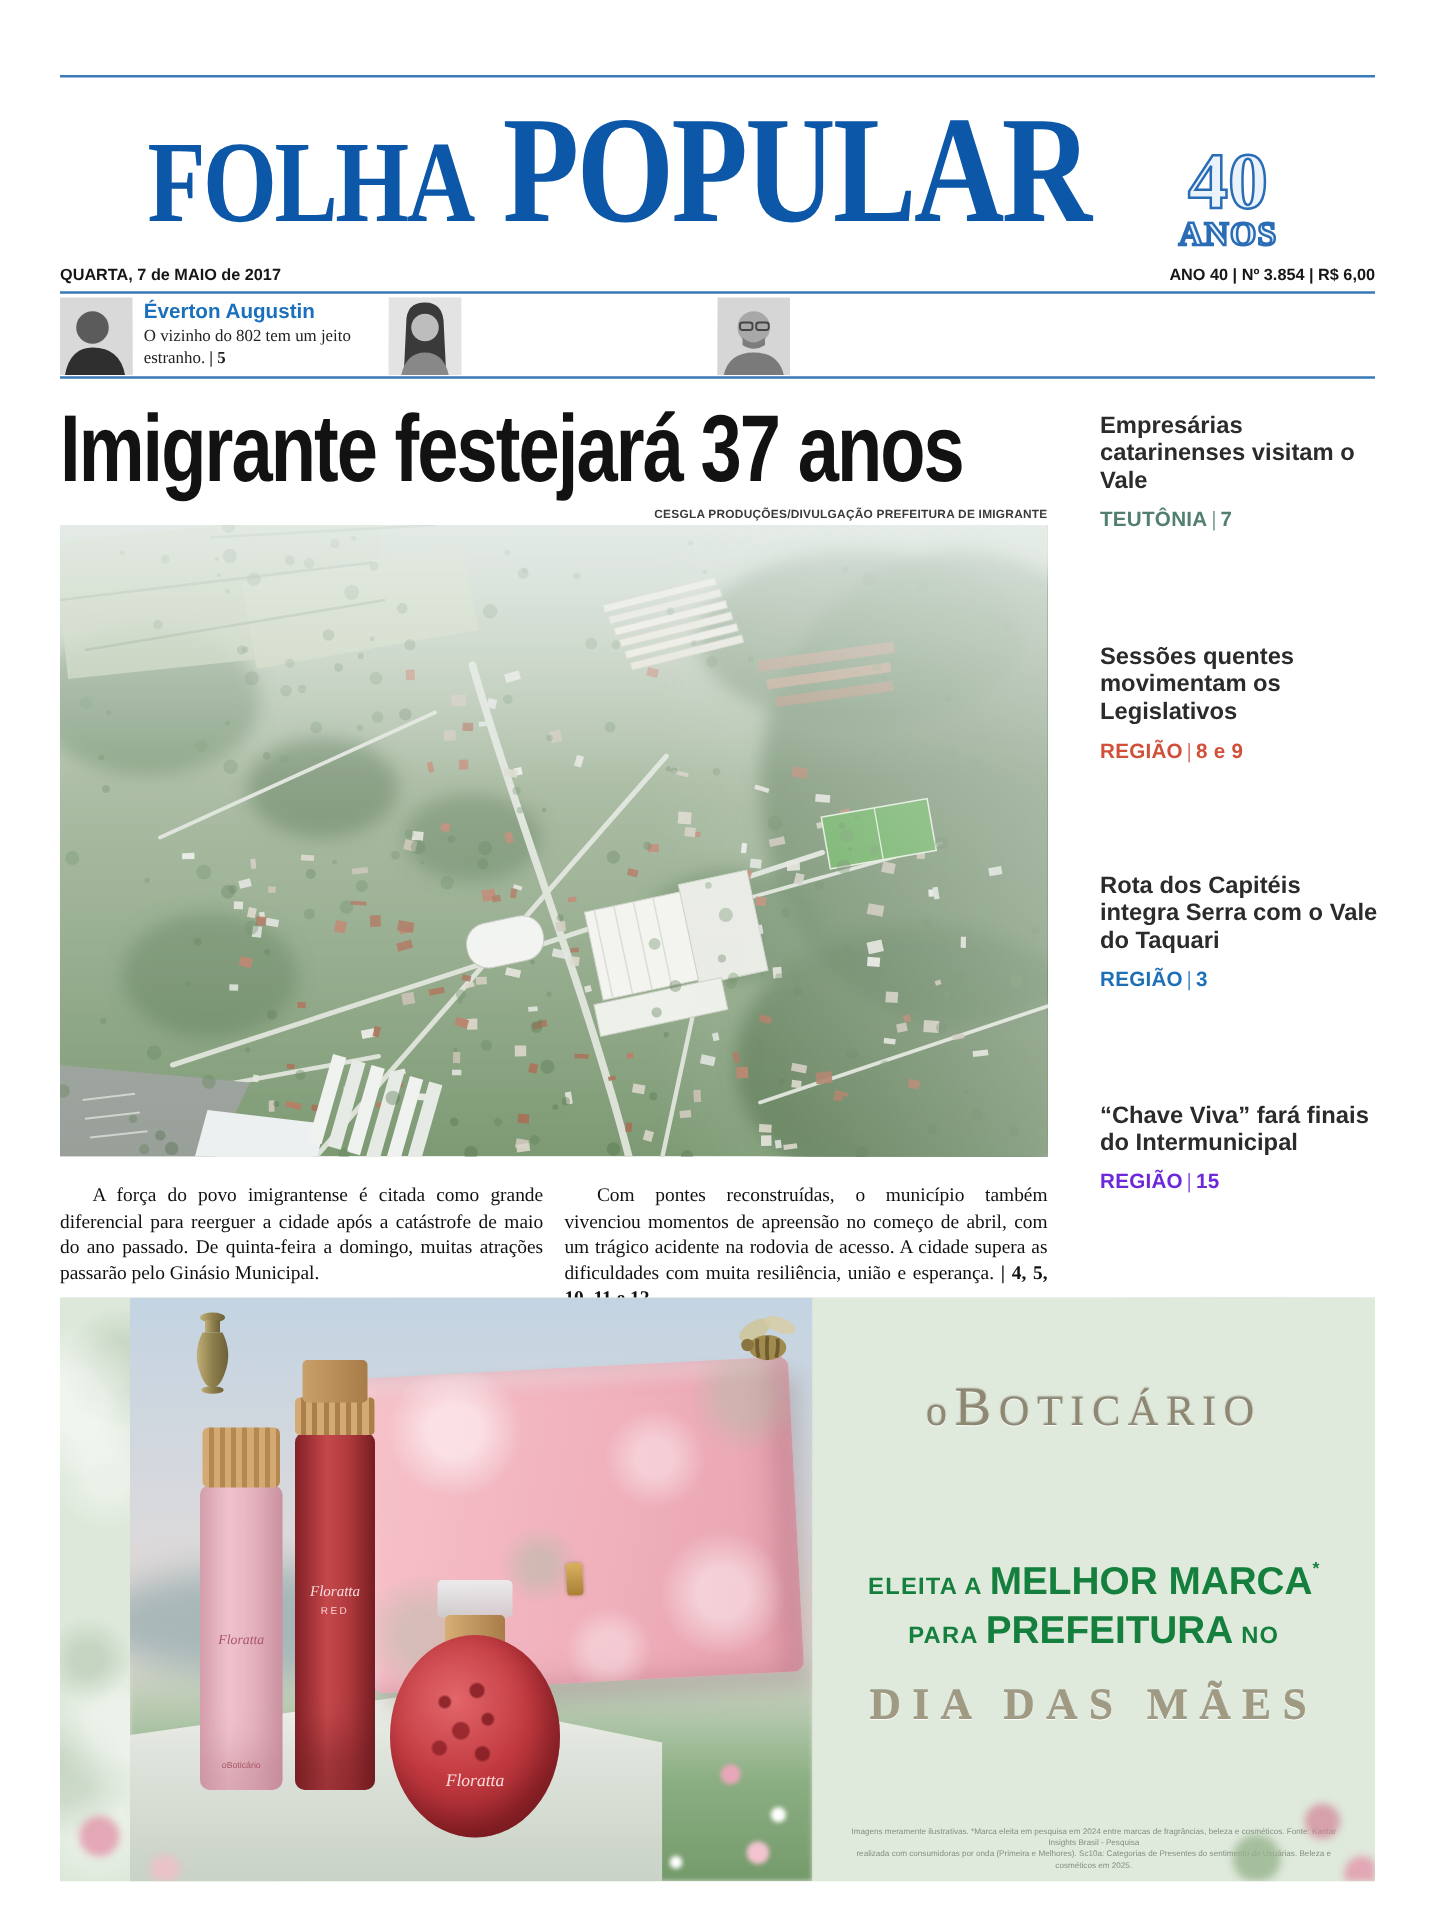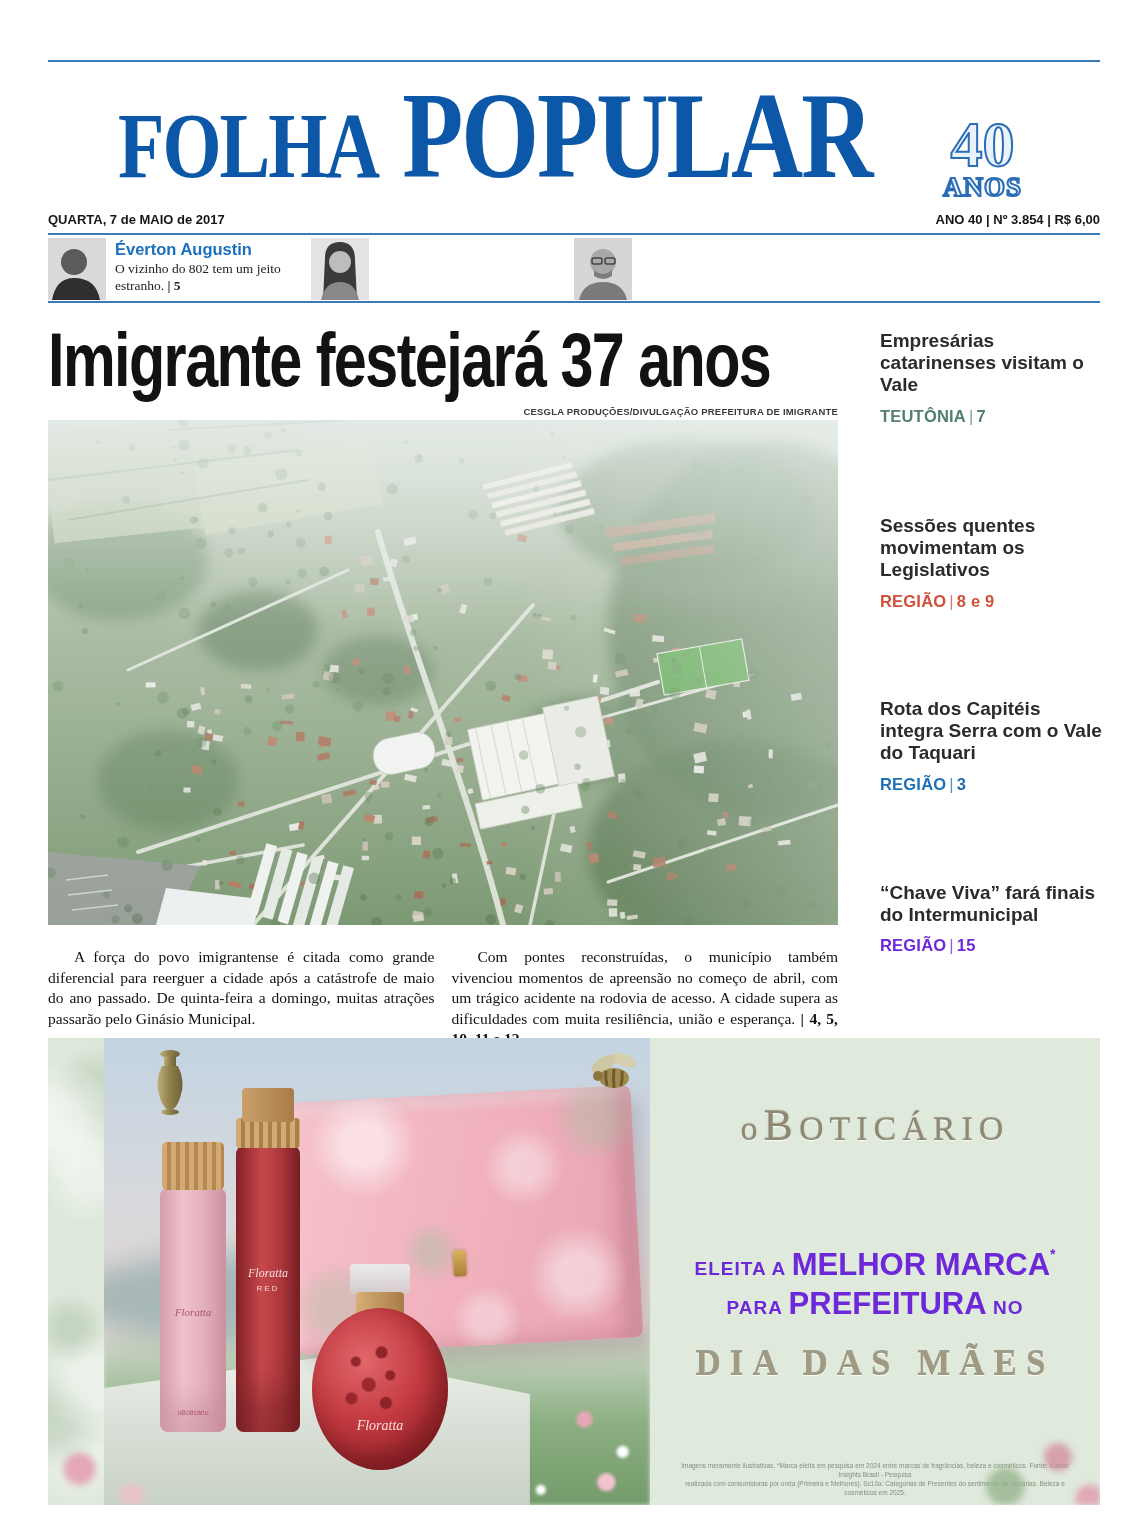--- a/index.html
+++ b/index.html
@@ -126,21 +126,21 @@
   .bee{position:absolute;right:8px;top:6px;width:58px;height:58px;z-index:4;}
   .vase{position:absolute;left:46px;top:10px;width:40px;height:68px;z-index:4;}
   
   .panel{position:absolute;left:602px;top:0;width:450px;height:100%;background:#dfe9dc;z-index:2;}
   .brand{position:absolute;left:0;top:62px;width:100%;text-align:center;font-family:"Liberation Serif",serif;
       color:#8e8872;letter-spacing:6px;
       text-shadow:0 1px 1px rgba(255,255,255,.9), 0 -1px 1px rgba(95,90,70,.55);}
   .brand .b-o{font-size:34px;}
   .brand .b-b{font-size:44px;}
   .brand .b-rest{font-size:34px;}
-  .slogan{position:absolute;left:0;top:208px;width:100%;text-align:center;color:#6d28d9;font-weight:700;line-height:1.25;}
+  .slogan{position:absolute;left:0;top:208px;width:100%;text-align:center;color:#15803d;font-weight:700;line-height:1.25;}
   .slogan .sm{font-size:19px;letter-spacing:1px;}
   .slogan .lg{font-size:31px;letter-spacing:0;}
   .slogan .sup{font-size:14px;vertical-align:top;}
   .line3{position:absolute;left:0;top:306px;width:100%;text-align:center;font-family:"Liberation Serif",serif;
       font-weight:700;font-size:35px;letter-spacing:9px;color:#a09a82;
       text-shadow:0 1px 0 rgba(255,255,255,.85), 0 -1px 0 rgba(90,85,65,.5);}
   .fineprint{position:absolute;left:30px;bottom:8px;width:390px;text-align:center;font-size:6.5px;
       line-height:1.4;color:#84907f;}
   .fg-flowers{position:absolute;left:0;bottom:0;width:100%;height:120px;z-index:5;filter:blur(3px);pointer-events:none;
       background-image:

